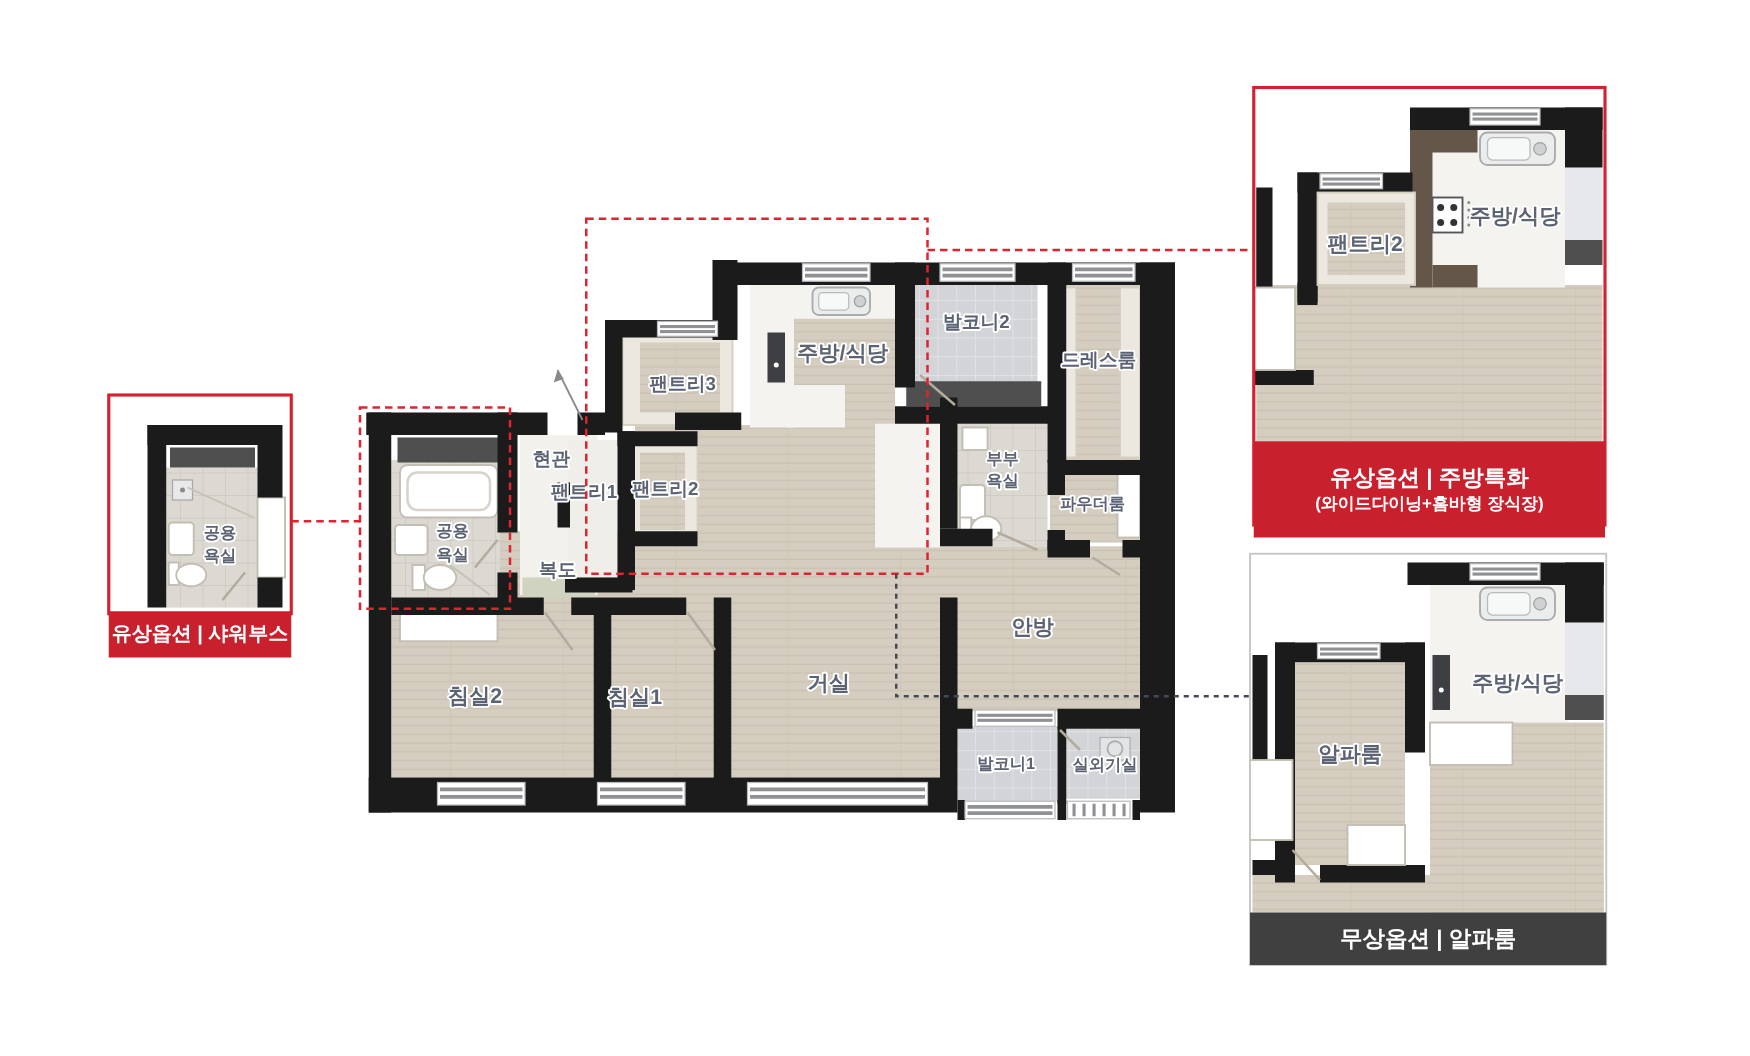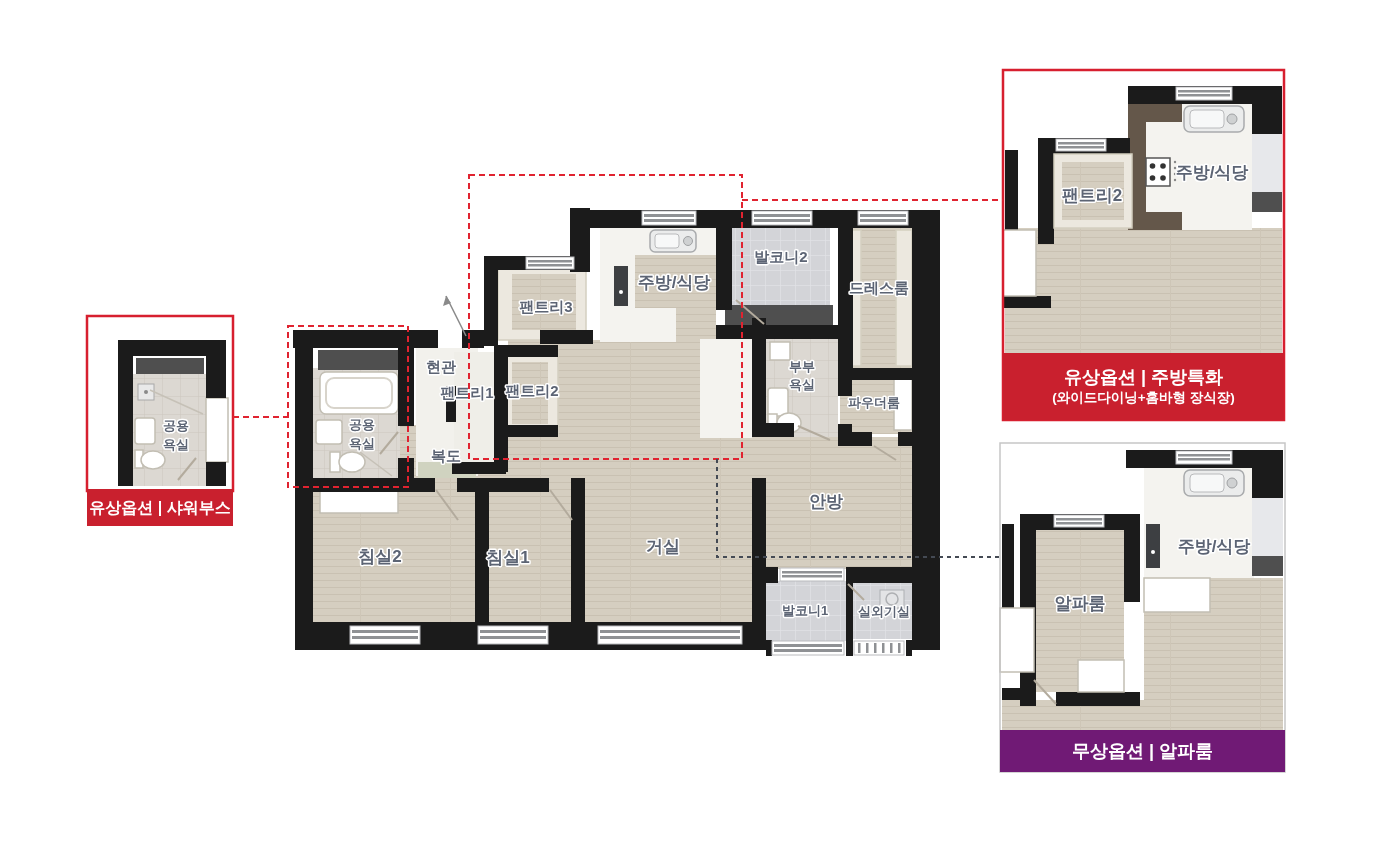--- a/index.html
+++ b/index.html
@@ -20,21 +20,21 @@
        paint-order:stroke;stroke:#ffffff;stroke-width:3px;stroke-linejoin:round;}
   .lbl-sm{font-size:13px;}
   .lbl-lg{font-size:17px;}
   .rdash{fill:none;stroke:#e02330;stroke-width:2;stroke-dasharray:6 4;}
   .gdash{fill:none;stroke:#444a54;stroke-width:2;stroke-dasharray:4 4;}
   .redborder{fill:none;stroke:#d71f2f;stroke-width:2.5;}
   .grayborder{fill:none;stroke:#c6c6c6;stroke-width:1.5;}
   .banner{position:absolute;display:flex;flex-direction:column;align-items:center;
           justify-content:center;color:#fff;text-align:center;line-height:1.25;}
   .banner-red{background:#c9202e;}
-  .banner-dark{background:#701a75;}
+  .banner-dark{background:#404040;}
   .banner-title{font-weight:bold;font-size:16px;}
   .banner-title-lg{font-weight:bold;font-size:18px;}
   .banner-sub{font-size:13.5px;font-weight:bold;margin-top:2px;}
 </style>
 </head>
 <body>
 
 <div id="stage">
 
 <svg id="scene" width="1400" height="845" viewBox="0 0 1400 845">
@@ -364,21 +364,21 @@
     <line x1="233" y1="417" x2="288" y2="417" class="rdash"></line>
     <line x1="742" y1="200" x2="1003" y2="200" class="rdash"></line>
     <polyline points="717,459 717,557 1000,557" class="gdash"></polyline>
   </g>
 </svg>
 
 <div class="banner banner-red" style="left:87px;top:489px;width:146px;height:37px;">
   <div class="banner-title">유상옵션 | 샤워부스</div>
 </div>
 
-<div class="banner banner-red" style="left:1003px;top:353px;width:281px;height:67px;">
+<div class="banner banner-red" style="left:1003px;top:353px;width:281px;height:77px;">
   <div class="banner-title-lg">유상옵션 | 주방특화</div>
   <div class="banner-sub">(와이드다이닝+홈바형 장식장)</div>
 </div>
 
 <div class="banner banner-dark" style="left:1000px;top:730px;width:285px;height:42px;">
   <div class="banner-title-lg">무상옵션 | 알파룸</div>
 </div>
 
 </div>
 

